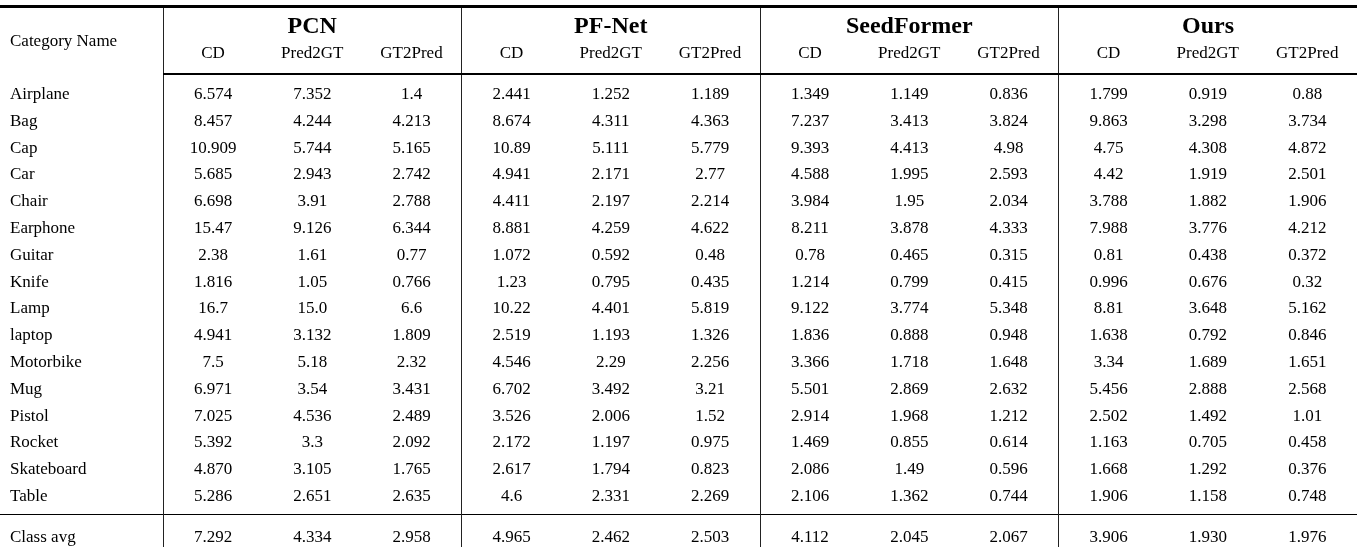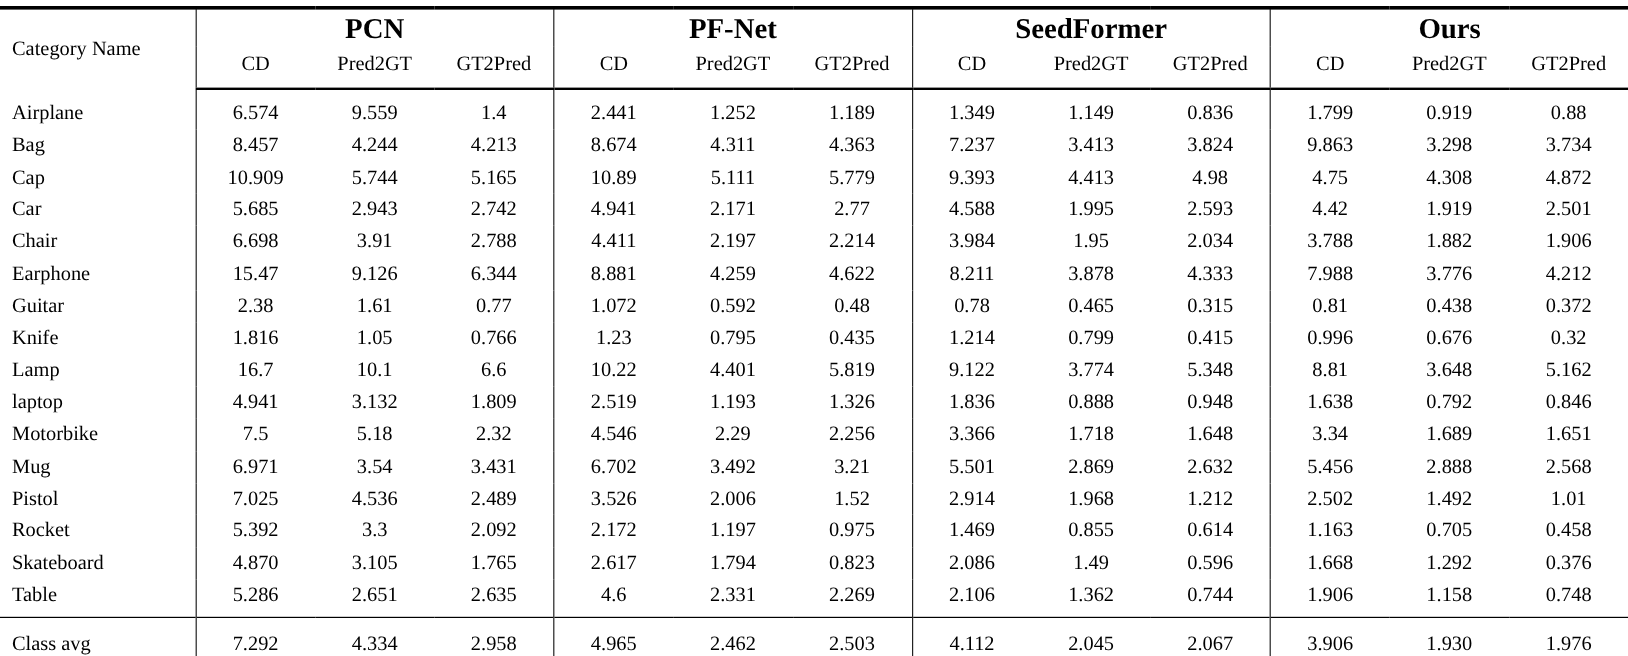--- a/index.html
+++ b/index.html
@@ -63,21 +63,21 @@
           <th class="met">GT2Pred</th>
           <th class="met gsep">CD</th>
           <th class="met">Pred2GT</th>
           <th class="met">GT2Pred</th>
         </tr>
       </thead>
     <tbody id="tbody">
         <tr>
           <td class="cat">Airplane</td>
           <td class="gsep ">6.574</td>
-          <td>9.559</td>
+          <td>7.352</td>
           <td>1.4</td>
           <td class="gsep ">2.441</td>
           <td>1.252</td>
           <td>1.189</td>
           <td class="gsep ">1.349</td>
           <td>1.149</td>
           <td class="b">0.836</td>
           <td class="gsep b">1.799</td>
           <td class="b">0.919</td>
           <td>0.88</td>
@@ -183,21 +183,21 @@
           <td class="gsep ">1.214</td>
           <td>0.799</td>
           <td>0.415</td>
           <td class="gsep b">0.996</td>
           <td class="b">0.676</td>
           <td class="b">0.32</td>
         </tr>
         <tr>
           <td class="cat">Lamp</td>
           <td class="gsep ">16.7</td>
-          <td>10.1</td>
+          <td>15.0</td>
           <td>6.6</td>
           <td class="gsep ">10.22</td>
           <td>4.401</td>
           <td>5.819</td>
           <td class="gsep ">9.122</td>
           <td>3.774</td>
           <td>5.348</td>
           <td class="gsep b">8.81</td>
           <td class="b">3.648</td>
           <td class="b">5.162</td>

